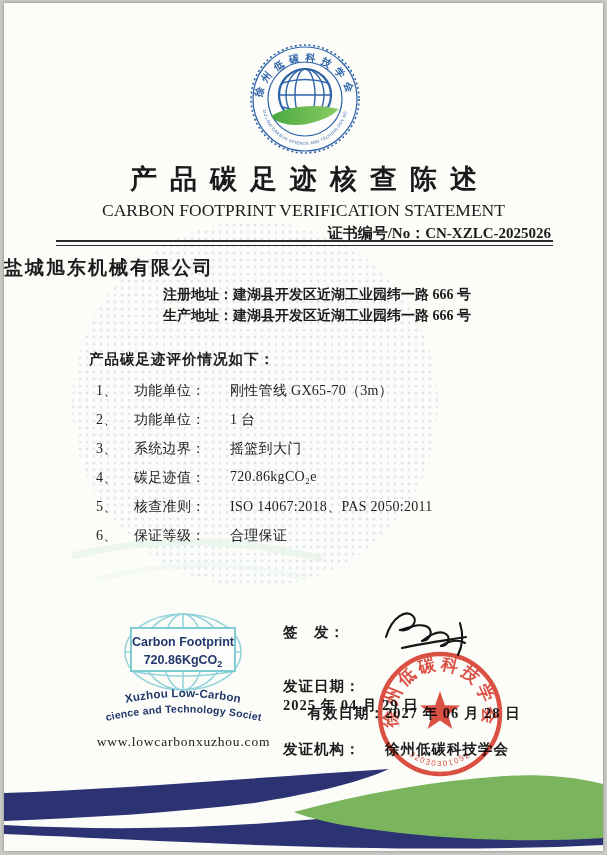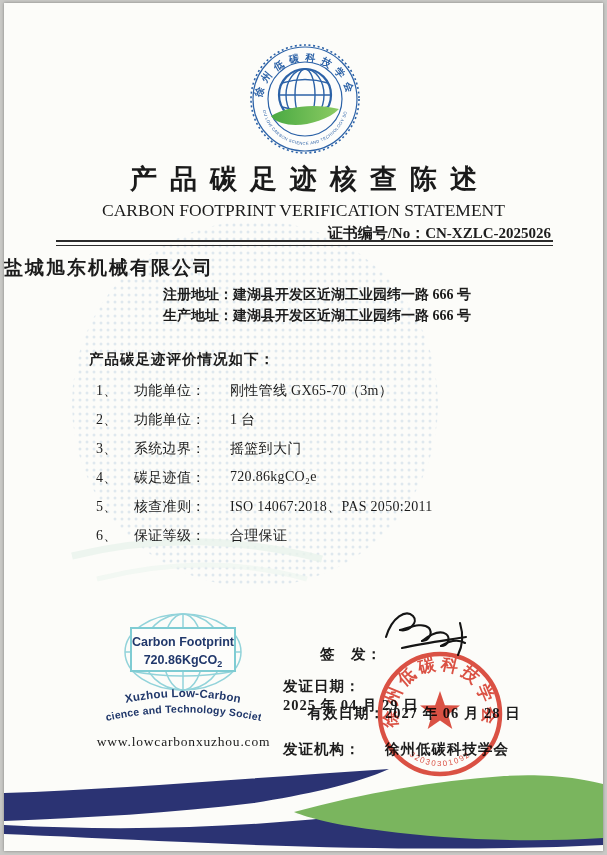--- a/index.html
+++ b/index.html
@@ -151,21 +151,21 @@
     <text x="77" y="63" text-anchor="middle" font-size="12.5" font-weight="bold" fill="#21386b"><tspan>720.86KgCO</tspan><tspan dy="3" font-size="9">2</tspan></text>
     <text font-size="11.5" font-weight="bold" fill="#21386b" letter-spacing=".2">
       <textPath href="#bdg-arc1" startOffset="50%" text-anchor="middle">Xuzhou Low-Carbon</textPath>
     </text>
     <text font-size="10.5" font-weight="bold" fill="#21386b" letter-spacing=".2">
       <textPath href="#bdg-arc2" startOffset="50%" text-anchor="middle">Science and Technology Society</textPath>
     </text>
   </svg>
   <div class="abs website">www.lowcarbonxuzhou.com</div>
 
-  <div class="issue-row" style="top:642px;margin-left:37px;">
+  <div class="issue-row" style="top:620px;">
     <span class="lbl">签　发：</span>
   </div>
   <svg class="abs" style="left:370px;top:600px;z-index:4;" width="105" height="58" viewBox="0 0 105 58">
     <g stroke="#151515" stroke-width="2.1" fill="none" stroke-linecap="round">
       <path d="M12,34 C18,14 32,6 39,13 C45,19 35,29 26,27"></path>
       <path d="M26,27 C37,24 49,19 55,25 C59,30 55,38 48,38"></path>
       <path d="M48,38 C57,31 66,27 72,31 C77,35 74,43 67,43"></path>
       <path d="M67,43 C75,38 84,36 91,40"></path>
       <path d="M28,45 C50,40 74,37 92,34"></path>
       <path d="M86,20 C89,30 89,42 84,52"></path>

